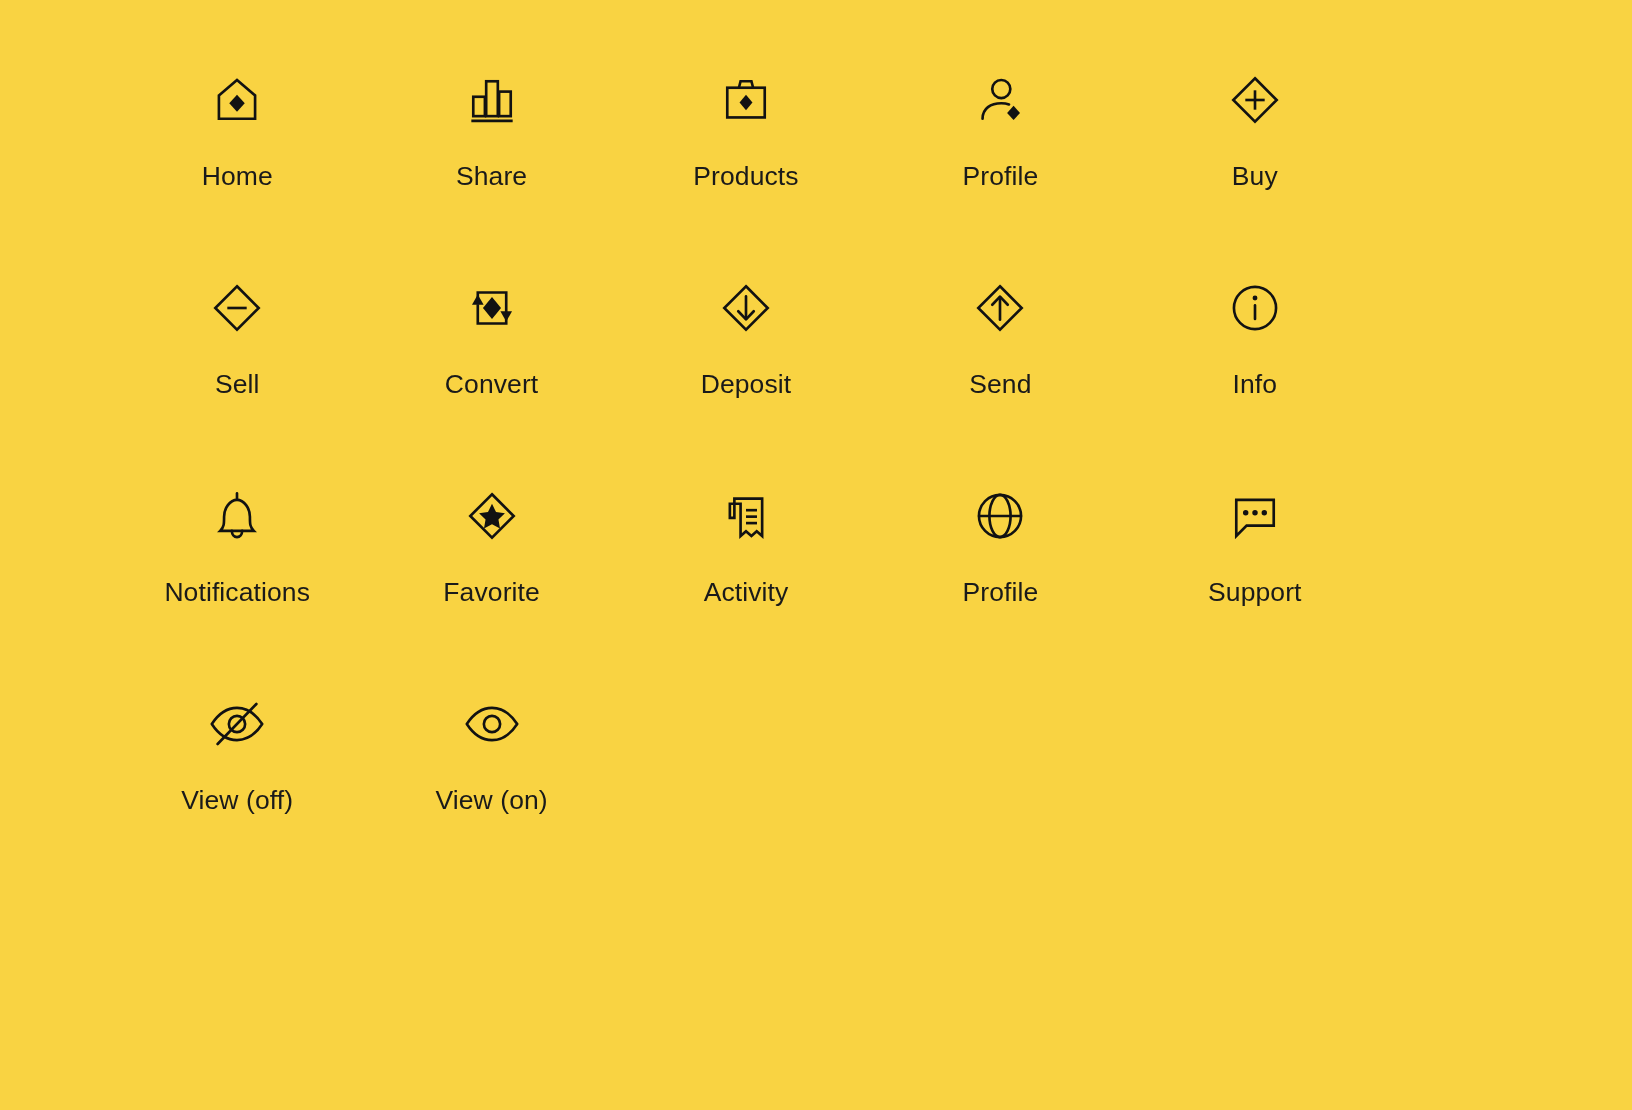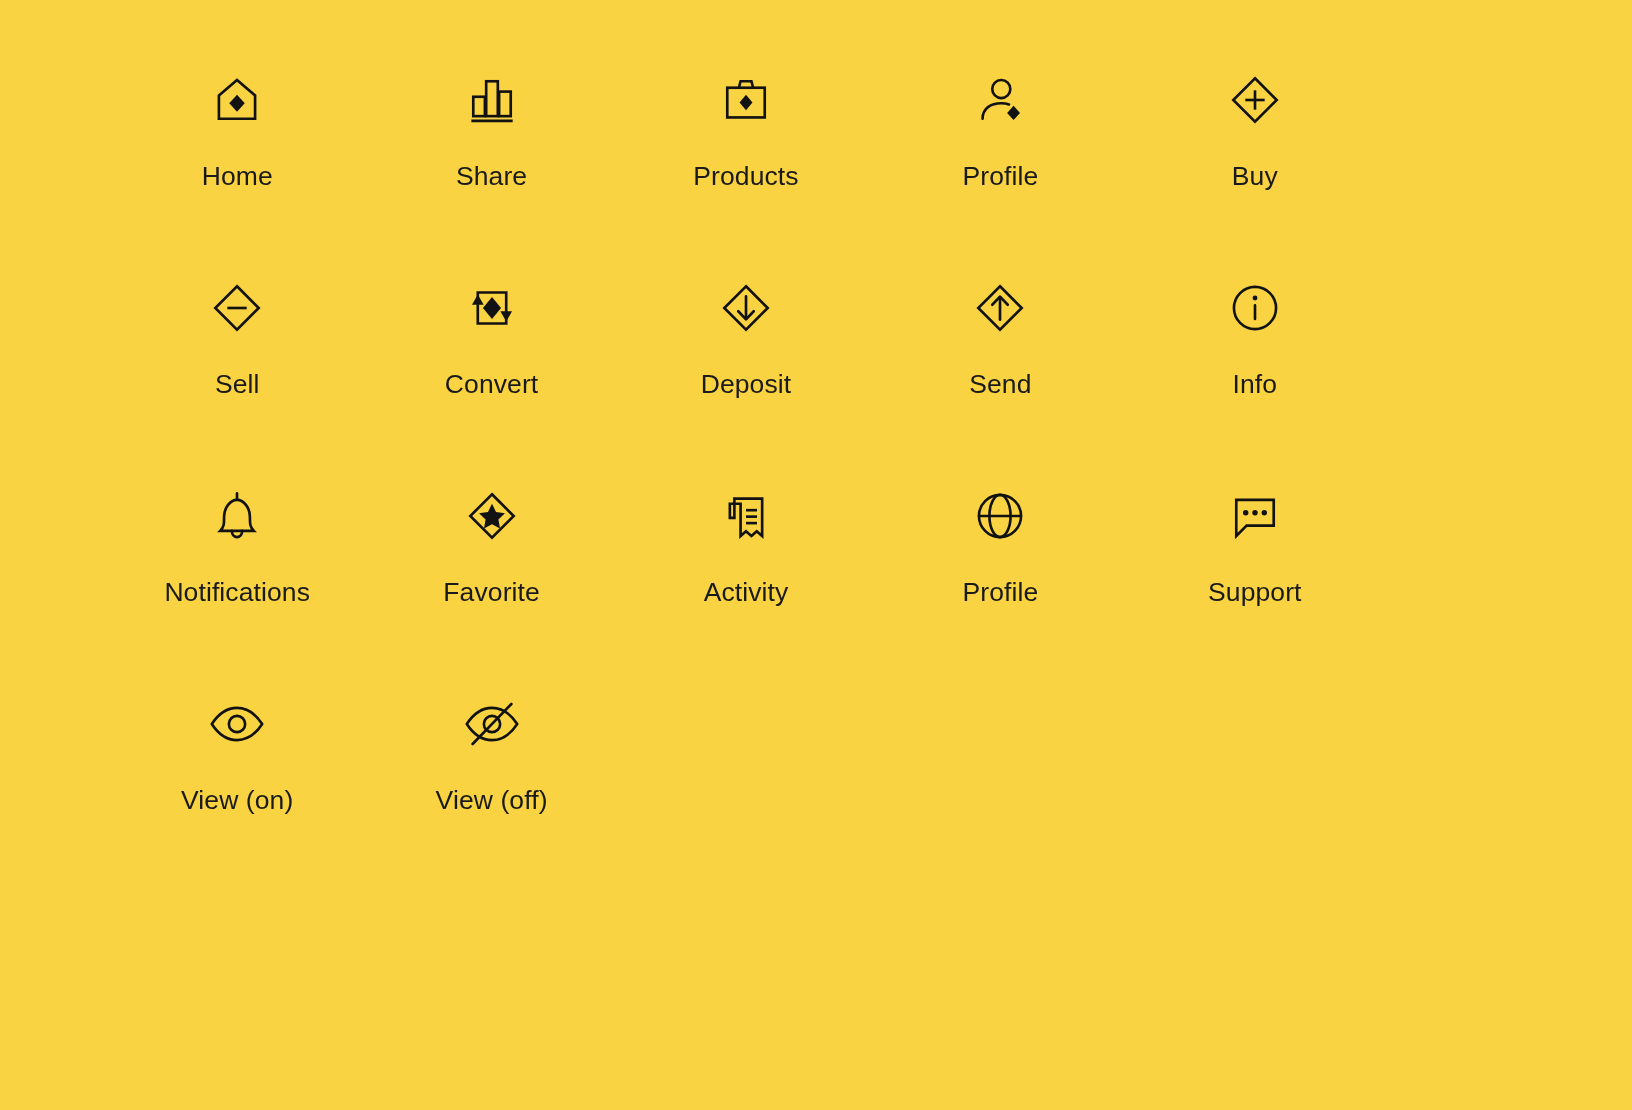--- a/index.html
+++ b/index.html
@@ -243,30 +243,30 @@
     <span class="icon-label">Support</span>
   </div>
 
 
 
   <div class="icon-cell">
     <span class="icon-glyph">
       <svg viewBox="0 0 48 48" aria-hidden="true">
         <path class="ln" d="M4.5 24 C10 15.5 17 11.5 24 11.5 C31 11.5 38 15.5 43.5 24 C38 32.5 31 36.5 24 36.5 C17 36.5 10 32.5 4.5 24 Z"></path>
         <circle class="ln" cx="24" cy="24" r="6.3"></circle>
-      </svg>
-    </span>
-    <span class="icon-label">View (on)</span>
+        <line class="ln" x1="9" y1="39.5" x2="39" y2="8.5"></line>
+      </svg>
+    </span>
+    <span class="icon-label">View (off)</span>
   </div>
 
   <div class="icon-cell">
     <span class="icon-glyph">
       <svg viewBox="0 0 48 48" aria-hidden="true">
         <path class="ln" d="M4.5 24 C10 15.5 17 11.5 24 11.5 C31 11.5 38 15.5 43.5 24 C38 32.5 31 36.5 24 36.5 C17 36.5 10 32.5 4.5 24 Z"></path>
         <circle class="ln" cx="24" cy="24" r="6.3"></circle>
-        <line class="ln" x1="9" y1="39.5" x2="39" y2="8.5"></line>
-      </svg>
-    </span>
-    <span class="icon-label">View (off)</span>
+      </svg>
+    </span>
+    <span class="icon-label">View (on)</span>
   </div>
 
 
 </div>
 
 </body></html>

